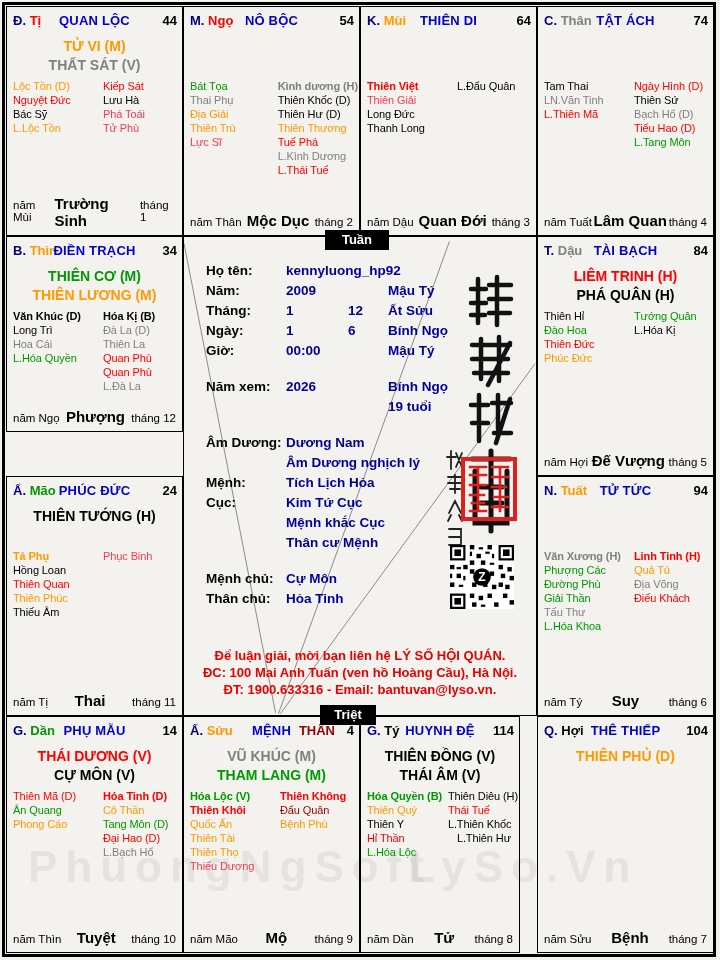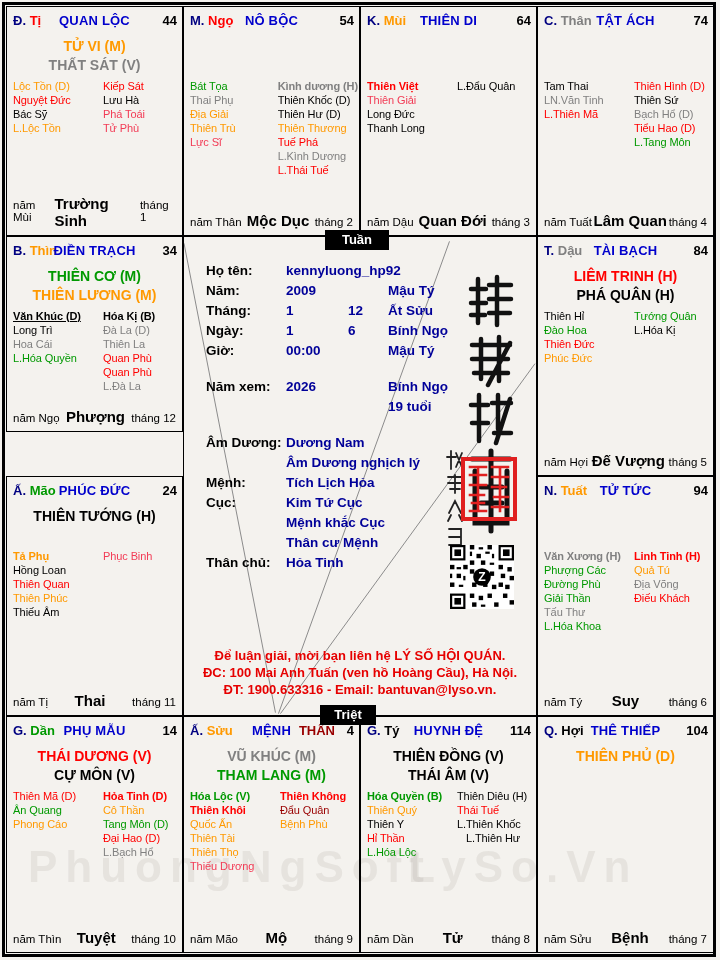--- a/index.html
+++ b/index.html
@@ -138,21 +138,21 @@
       <span class="p-num">74</span>
     </div>
     <div class="p-mains"></div>
     <div class="p-cols">
       <div class="p-col">
           <div class="star" style="color: rgb(0, 0, 0);">Tam Thai</div>
           <div class="star" style="color: rgb(128, 128, 128);">LN.Văn Tinh</div>
           <div class="star" style="color: rgb(255, 0, 0);">L.Thiên Mã</div>
         </div>
       <div class="p-col pr">
-          <div class="star" style="color: rgb(255, 0, 0);">Thiên Hình (D)</div>
+          <div class="star" style="color: rgb(255, 0, 0);">Ngày Hình (D)</div>
           <div class="star" style="color: rgb(0, 0, 0);">Thiên Sứ</div>
           <div class="star" style="color: rgb(128, 128, 128);">Bạch Hổ (D)</div>
           <div class="star" style="color: rgb(255, 0, 0);">Tiểu Hao (D)</div>
           <div class="star" style="color: rgb(0, 153, 0);">L.Tang Môn</div>
         </div>
     </div>
     <div class="p-footer">
       <span class="f-nam">năm Tuất</span>
       <span class="f-cyc">Lâm Quan</span>
       <span class="f-thang">tháng 4</span>
@@ -164,21 +164,21 @@
       <span class="p-branch"><span class="pfx">B.</span> <span class="pbr" style="color: rgb(255, 153, 0);">Thìn</span></span>
       <span class="p-name">ĐIỀN TRẠCH</span>
       <span class="p-num">34</span>
     </div>
     <div class="p-mains">
         <div class="star" style="color: rgb(0, 153, 0); font-weight: bold;">THIÊN CƠ (M)</div>
         <div class="star" style="color: rgb(255, 153, 0); font-weight: bold;">THIÊN LƯƠNG (M)</div>
       </div>
     <div class="p-cols">
       <div class="p-col">
-          <div class="star" style="color: rgb(0, 0, 0); font-weight: bold; text-decoration: underline;">Văn Khúc (D)</div>
+          <div class="star" style="color: rgb(0, 0, 0); font-weight: bold;">Văn Khúc (D)</div>
           <div class="star" style="color: rgb(0, 0, 0);">Long Trì</div>
           <div class="star" style="color: rgb(128, 128, 128);">Hoa Cái</div>
           <div class="star" style="color: rgb(0, 153, 0);">L.Hóa Quyền</div>
         </div>
       <div class="p-col pr">
           <div class="star" style="color: rgb(0, 0, 0); font-weight: bold;">Hóa Kị (B)</div>
           <div class="star" style="color: rgb(128, 128, 128);">Đà La (D)</div>
           <div class="star" style="color: rgb(128, 128, 128);">Thiên La</div>
           <div class="star" style="color: rgb(255, 0, 0);">Quan Phù</div>
           <div class="star" style="color: rgb(255, 0, 0);">Quan Phù</div>
@@ -336,21 +336,21 @@
           <div class="star" style="color: rgb(255, 153, 0);">Bệnh Phù</div>
         </div>
     </div>
     <div class="p-footer">
       <span class="f-nam">năm Mão</span>
       <span class="f-cyc">Mộ</span>
       <span class="f-thang">tháng 9</span>
     </div>
   </div>
 
-  <div class="palace" style="left:360px;top:716px;width:177px;height:237px">
+  <div class="palace" style="left:360px;top:716px;width:160px;height:237px">
     <div class="p-header">
       <span class="p-branch"><span class="pfx">G.</span> <span class="pbr" style="color: rgb(0, 0, 0);">Tý</span></span>
       <span class="p-name">HUYNH ĐỆ</span>
       <span class="p-num">114</span>
     </div>
     <div class="p-mains">
         <div class="star" style="color: rgb(0, 0, 0); font-weight: bold;">THIÊN ĐỒNG (V)</div>
         <div class="star" style="color: rgb(0, 0, 0); font-weight: bold;">THÁI ÂM (V)</div>
       </div>
     <div class="p-cols">
@@ -446,20 +446,24 @@
         </div>
         <div class="crow">
           <span class="cl">Cục:</span>
           <span class="cv cv1">Kim Tứ Cục</span>
         </div>
         <div class="crow">
           <span class="cv cv1">Mệnh khắc Cục</span>
         </div>
         <div class="crow">
           <span class="cv cv1">Thân cư Mệnh</span>
+        </div>
+        <div class="crow gap">
+          <span class="cl">Mệnh chủ:</span>
+          <span class="cv cv1">Cự Môn</span>
         </div>
         <div class="crow">
           <span class="cl">Thân chủ:</span>
           <span class="cv cv1">Hỏa Tinh</span>
         </div>
       </div>
 
     <div class="contact">
       <div>Để luận giải, mời bạn liên hệ LÝ SỐ HỘI QUÁN.</div>
       <div>ĐC: 100 Mai Anh Tuấn (ven hồ Hoàng Cầu), Hà Nội.</div>

